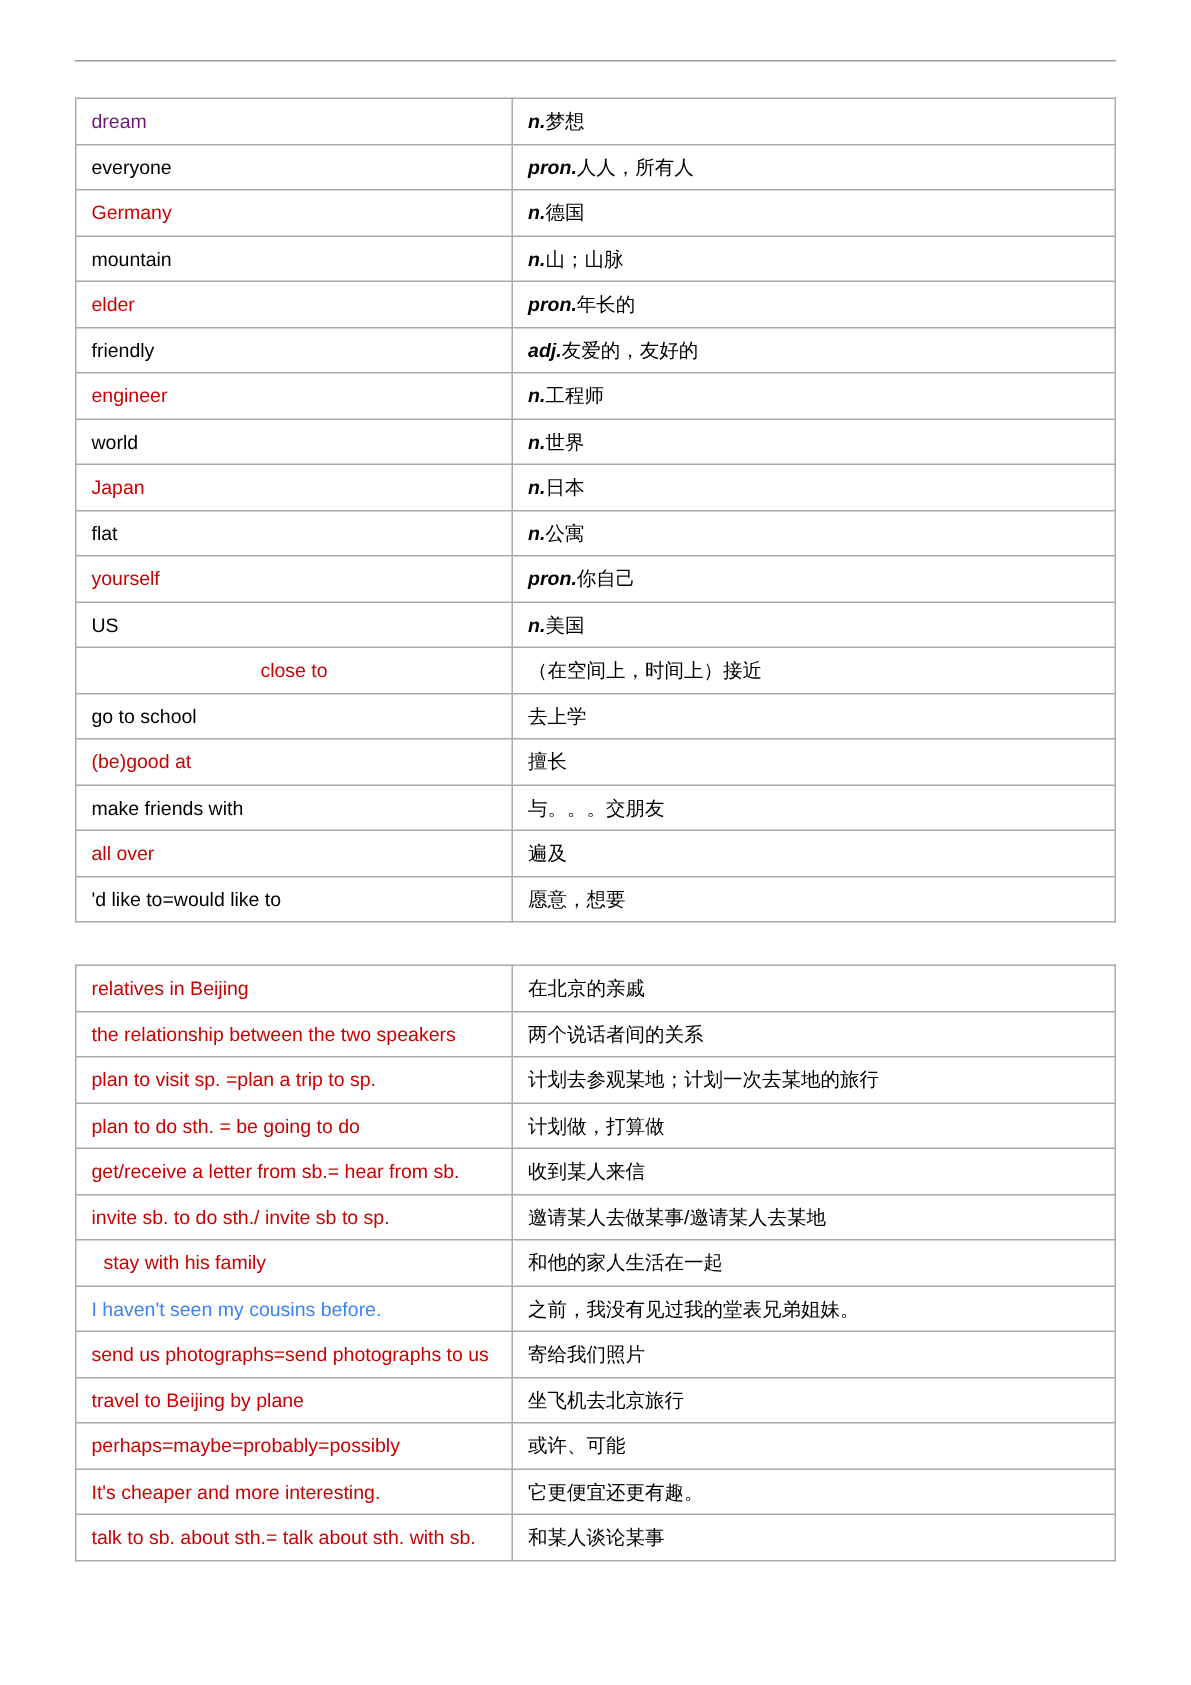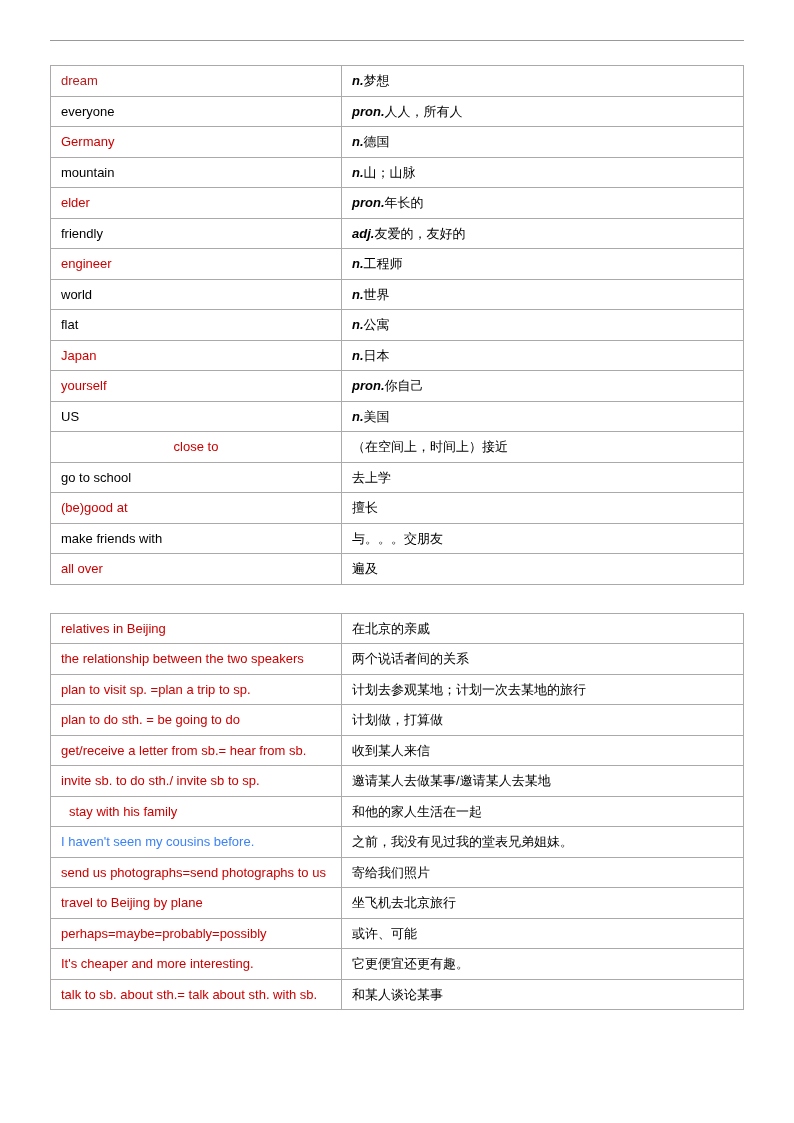--- a/index.html
+++ b/index.html
@@ -38,21 +38,21 @@
     }
   </style>
 </head>
 <body>
 
 <div class="top-line"></div>
 
 <table class="vocab-table" id="table1">
   <tbody id="tbody1">
       <tr>
-        <td style="color: #b91c1c;">dream</td>
+        <td style="color: #701a75;">dream</td>
         <td><span style="font-style: italic; font-weight: bold;">n.</span>梦想</td>
       </tr>
       <tr>
         <td>everyone</td>
         <td><span style="font-style: italic; font-weight: bold;">pron.</span>人人，所有人</td>
       </tr>
       <tr>
         <td style="color: rgb(204, 0, 0);">Germany</td>
         <td><span style="font-style: italic; font-weight: bold;">n.</span>德国</td>
       </tr>
@@ -70,26 +70,26 @@
       </tr>
       <tr>
         <td style="color: rgb(204, 0, 0);">engineer</td>
         <td><span style="font-style: italic; font-weight: bold;">n.</span>工程师</td>
       </tr>
       <tr>
         <td>world</td>
         <td><span style="font-style: italic; font-weight: bold;">n.</span>世界</td>
       </tr>
       <tr>
+        <td style="color: rgb(204, 0, 0);">Japan</td>
+        <td><span style="font-style: italic; font-weight: bold;">n.</span>日本</td>
+      </tr>
+      <tr>
         <td>flat</td>
         <td><span style="font-style: italic; font-weight: bold;">n.</span>公寓</td>
-      </tr>
-      <tr>
-        <td style="color: rgb(204, 0, 0);">Japan</td>
-        <td><span style="font-style: italic; font-weight: bold;">n.</span>日本</td>
       </tr>
       <tr>
         <td style="color: rgb(204, 0, 0);">yourself</td>
         <td><span style="font-style: italic; font-weight: bold;">pron.</span>你自己</td>
       </tr>
       <tr>
         <td>US</td>
         <td><span style="font-style: italic; font-weight: bold;">n.</span>美国</td>
       </tr>
       <tr>
@@ -104,20 +104,24 @@
         <td style="color: rgb(204, 0, 0);">(be)good at</td>
         <td>擅长</td>
       </tr>
       <tr>
         <td>make friends with</td>
         <td>与。。。交朋友</td>
       </tr>
       <tr>
         <td style="color: rgb(204, 0, 0);">all over</td>
         <td>遍及</td>
+      </tr>
+      <tr>
+        <td>'d like to=would like to</td>
+        <td>愿意，想要</td>
       </tr>
     </tbody>
 </table>
 
 <table class="vocab-table" id="table2">
   <tbody id="tbody2">
       <tr>
         <td style="color: rgb(204, 0, 0);">relatives in Beijing</td>
         <td>在北京的亲戚</td>
       </tr>

